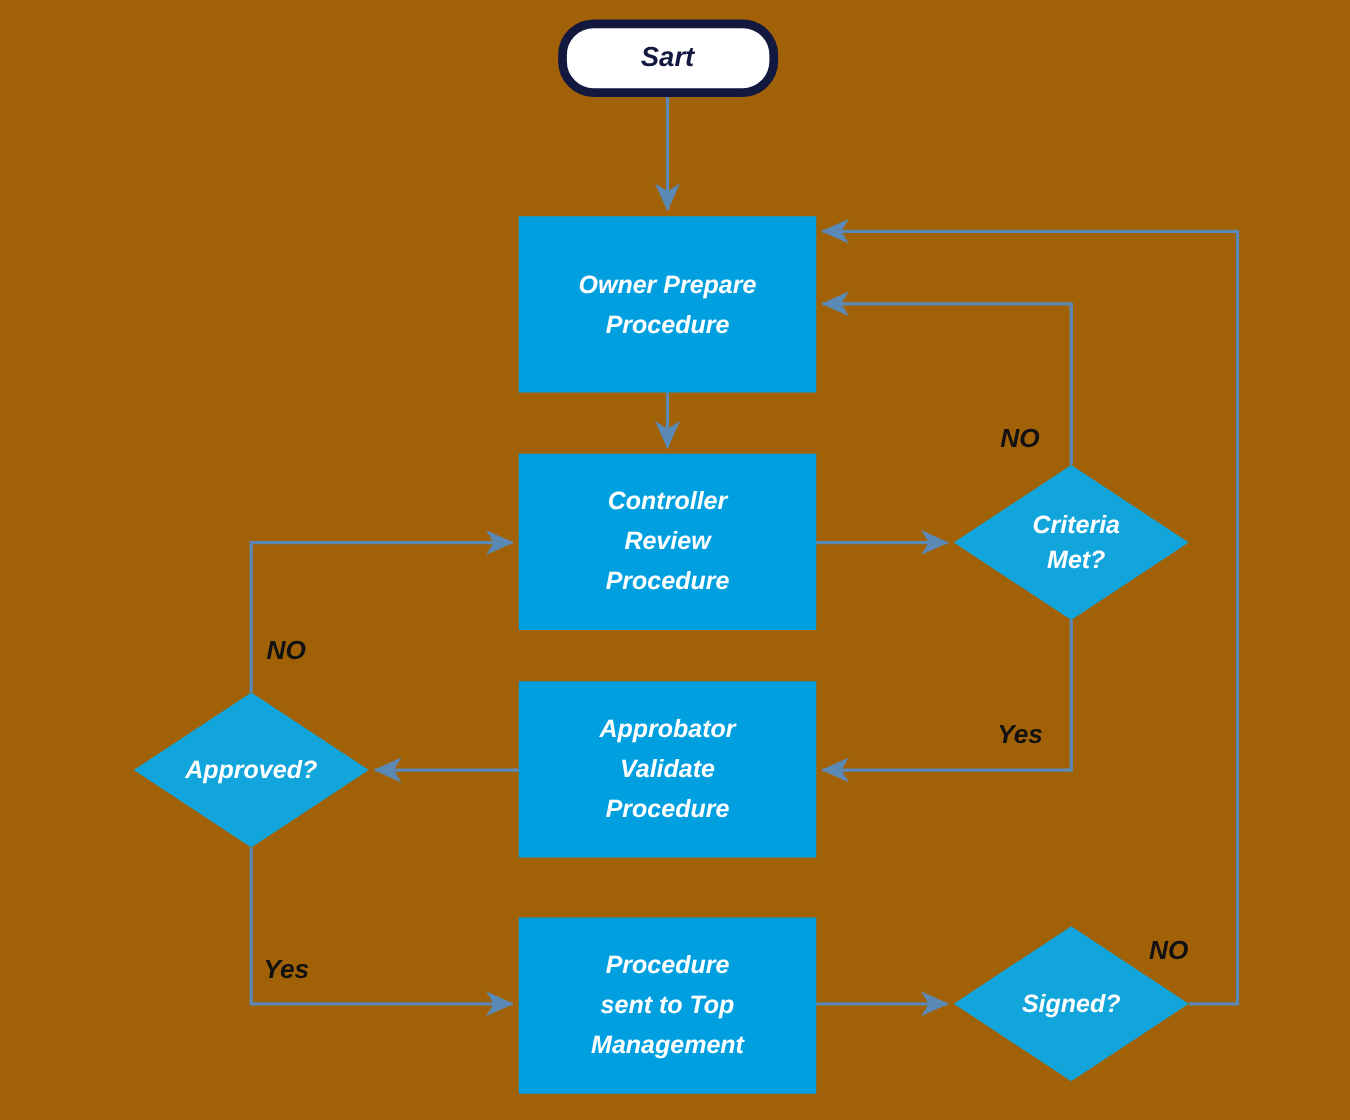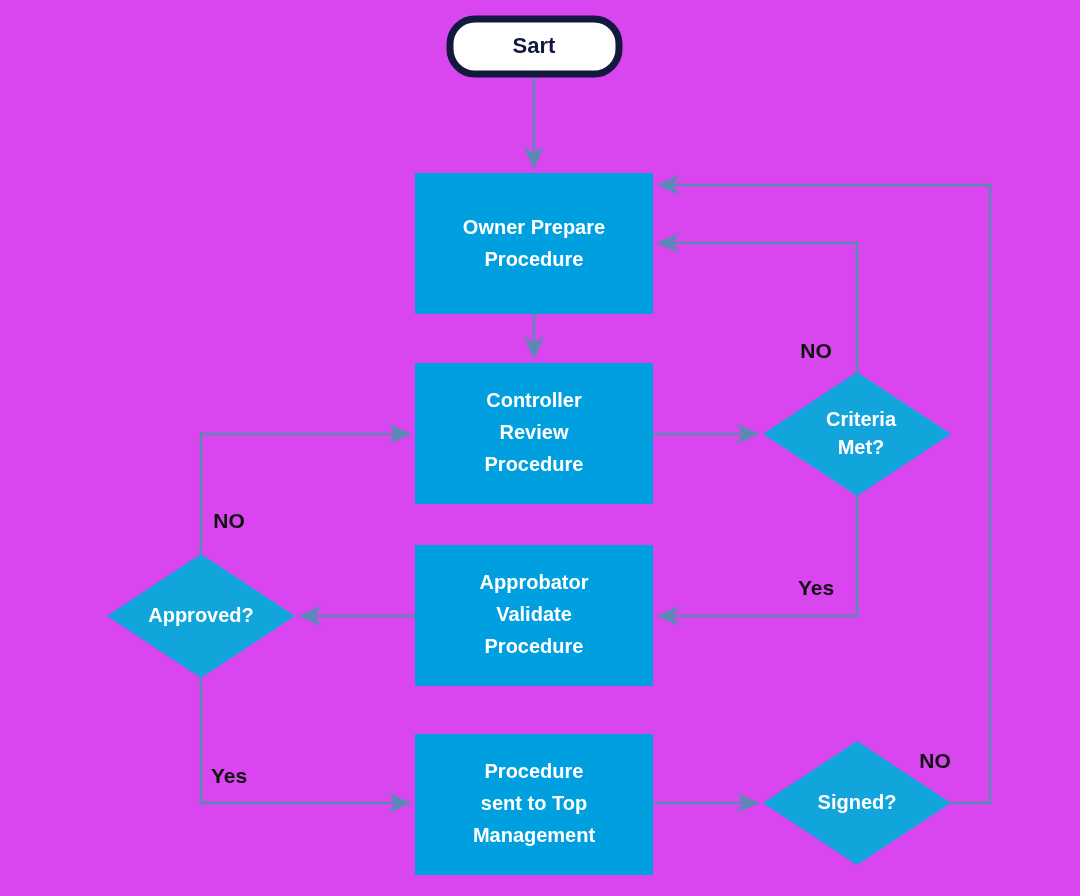--- a/index.html
+++ b/index.html
@@ -10,21 +10,22 @@
   body {
     width: 1080px;
     height: 896px;
     font-family: "Liberation Sans", sans-serif;
     overflow: hidden;
   }
   #flowchart-root {
     position: relative;
     width: 1080px;
     height: 896px;
-    background: #d946ef;
+    background: #a16207;
+    font-style: italic;
   }
   svg.chart-canvas {
     display: block;
     width: 1080px;
     height: 896px;
   }
   .node-label {
     font-family: "Liberation Sans", sans-serif;
     font-weight: bold;
     fill: #ffffff;

